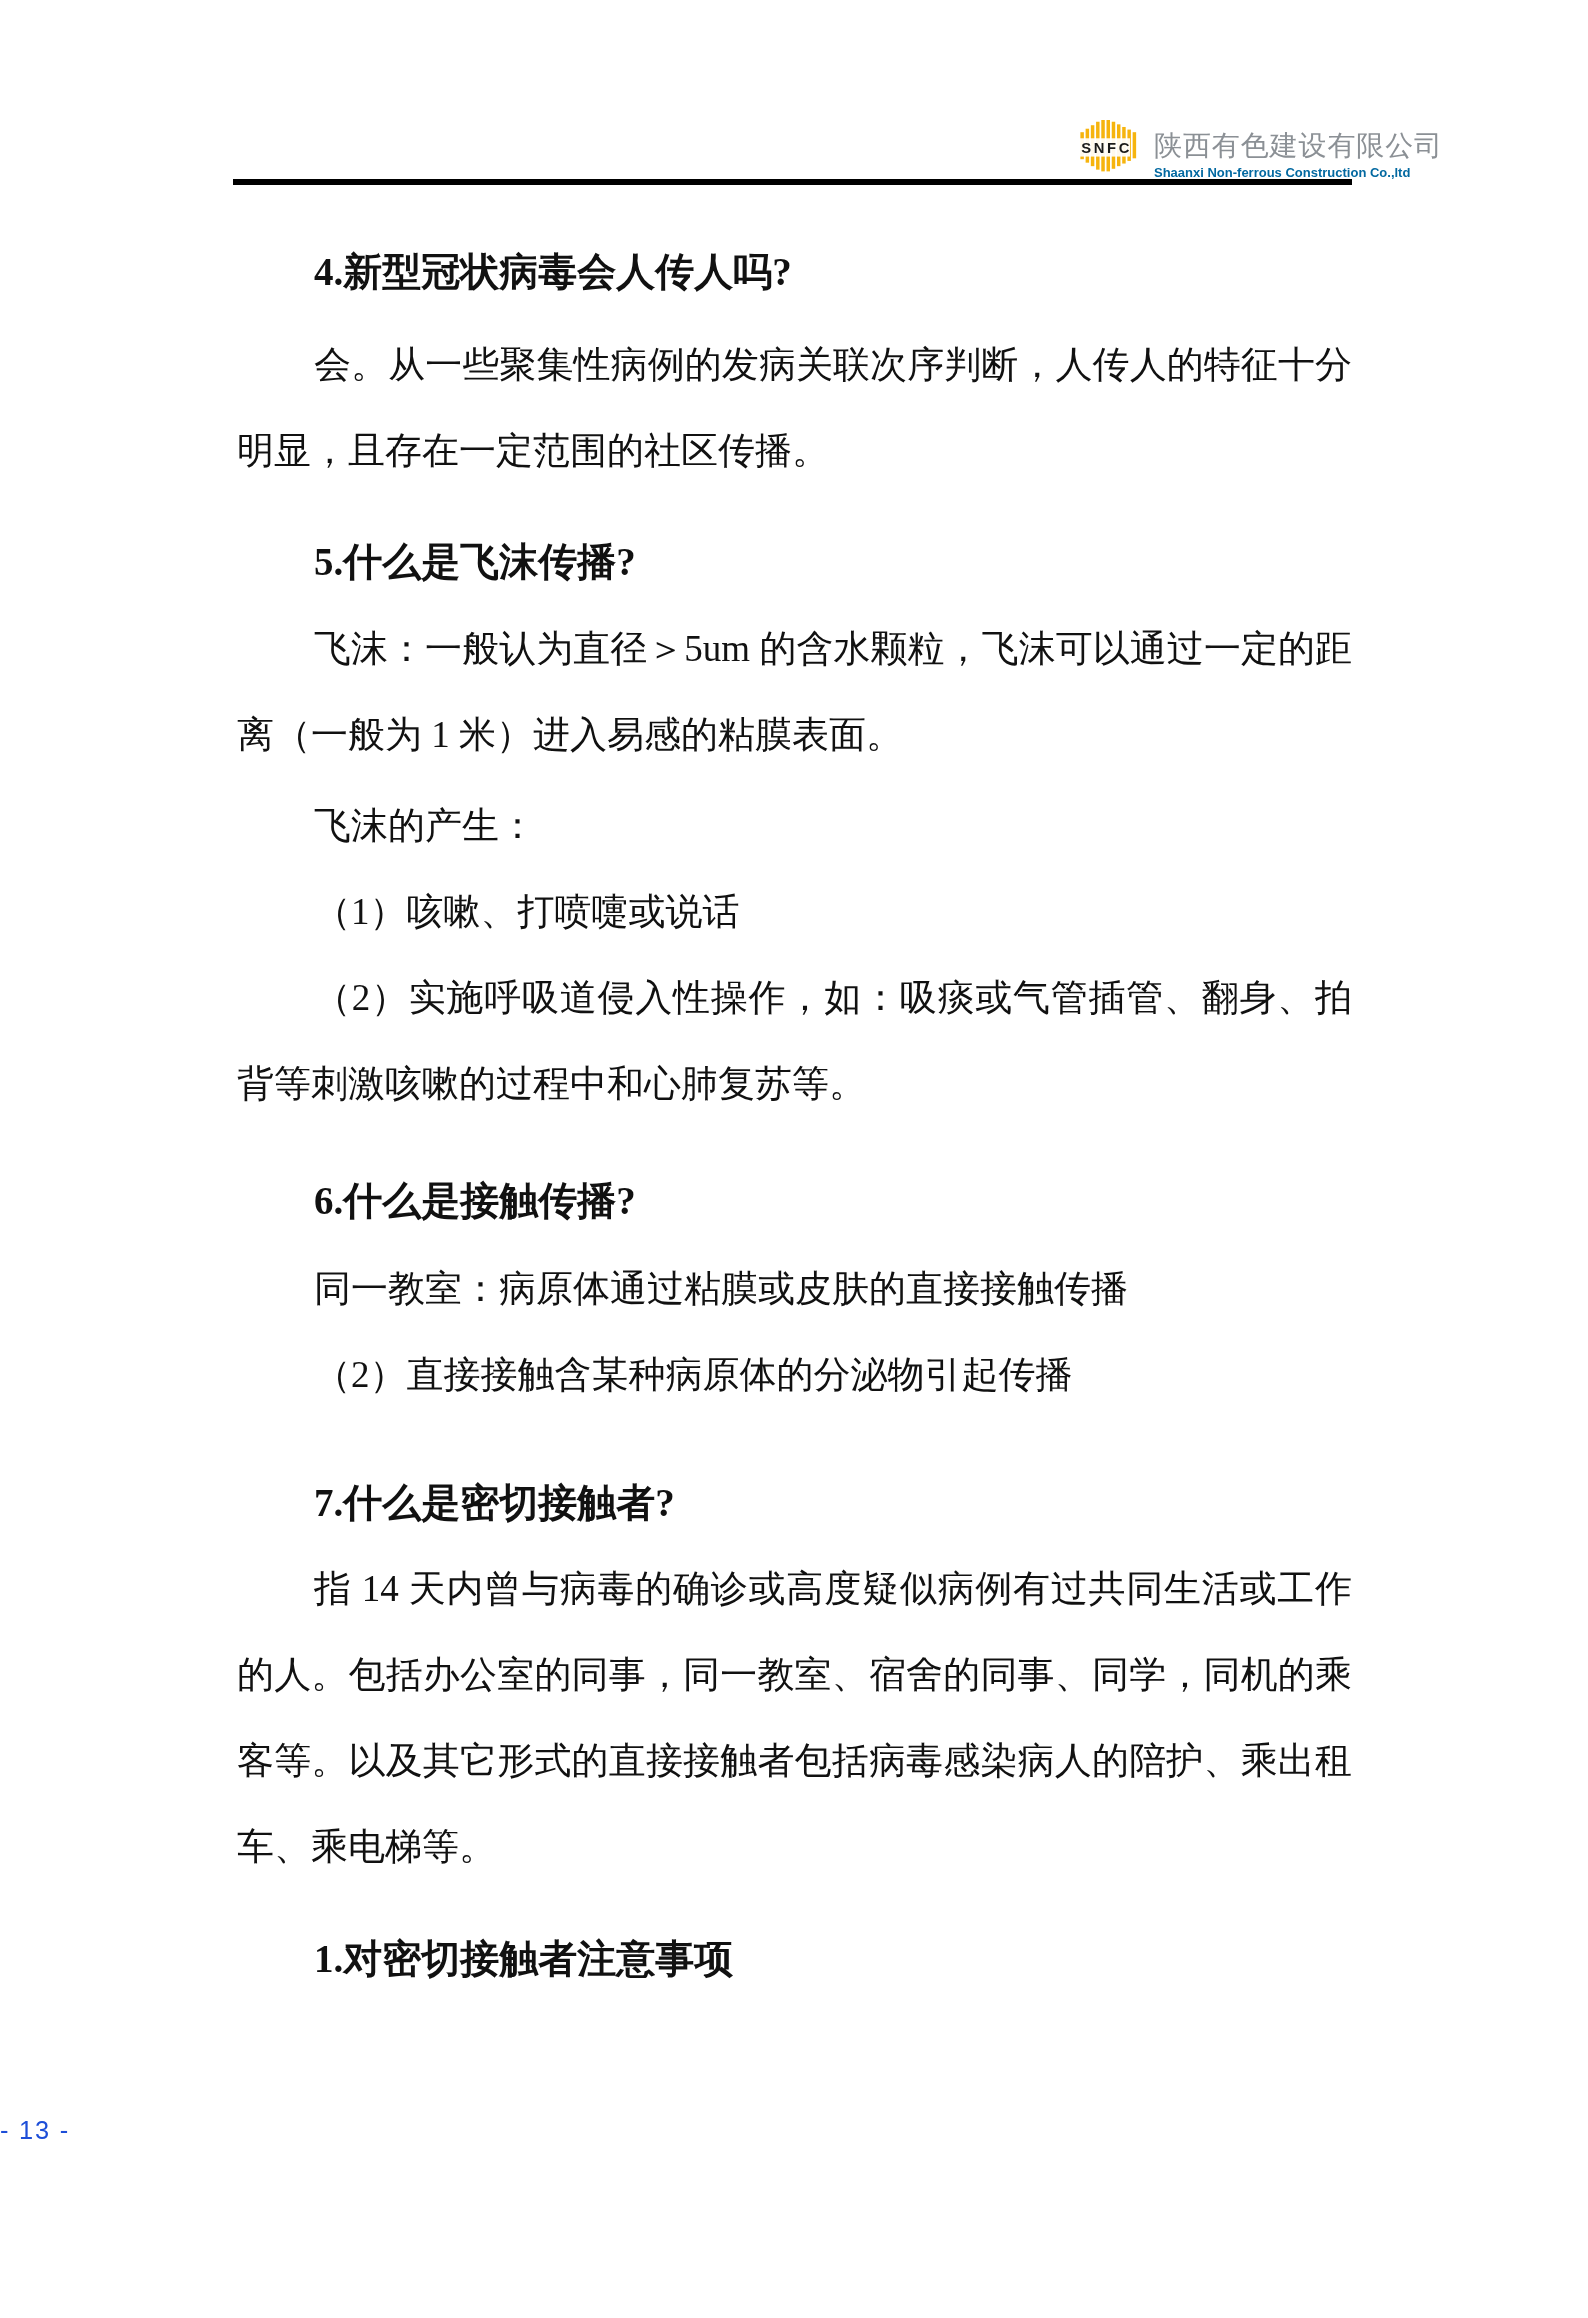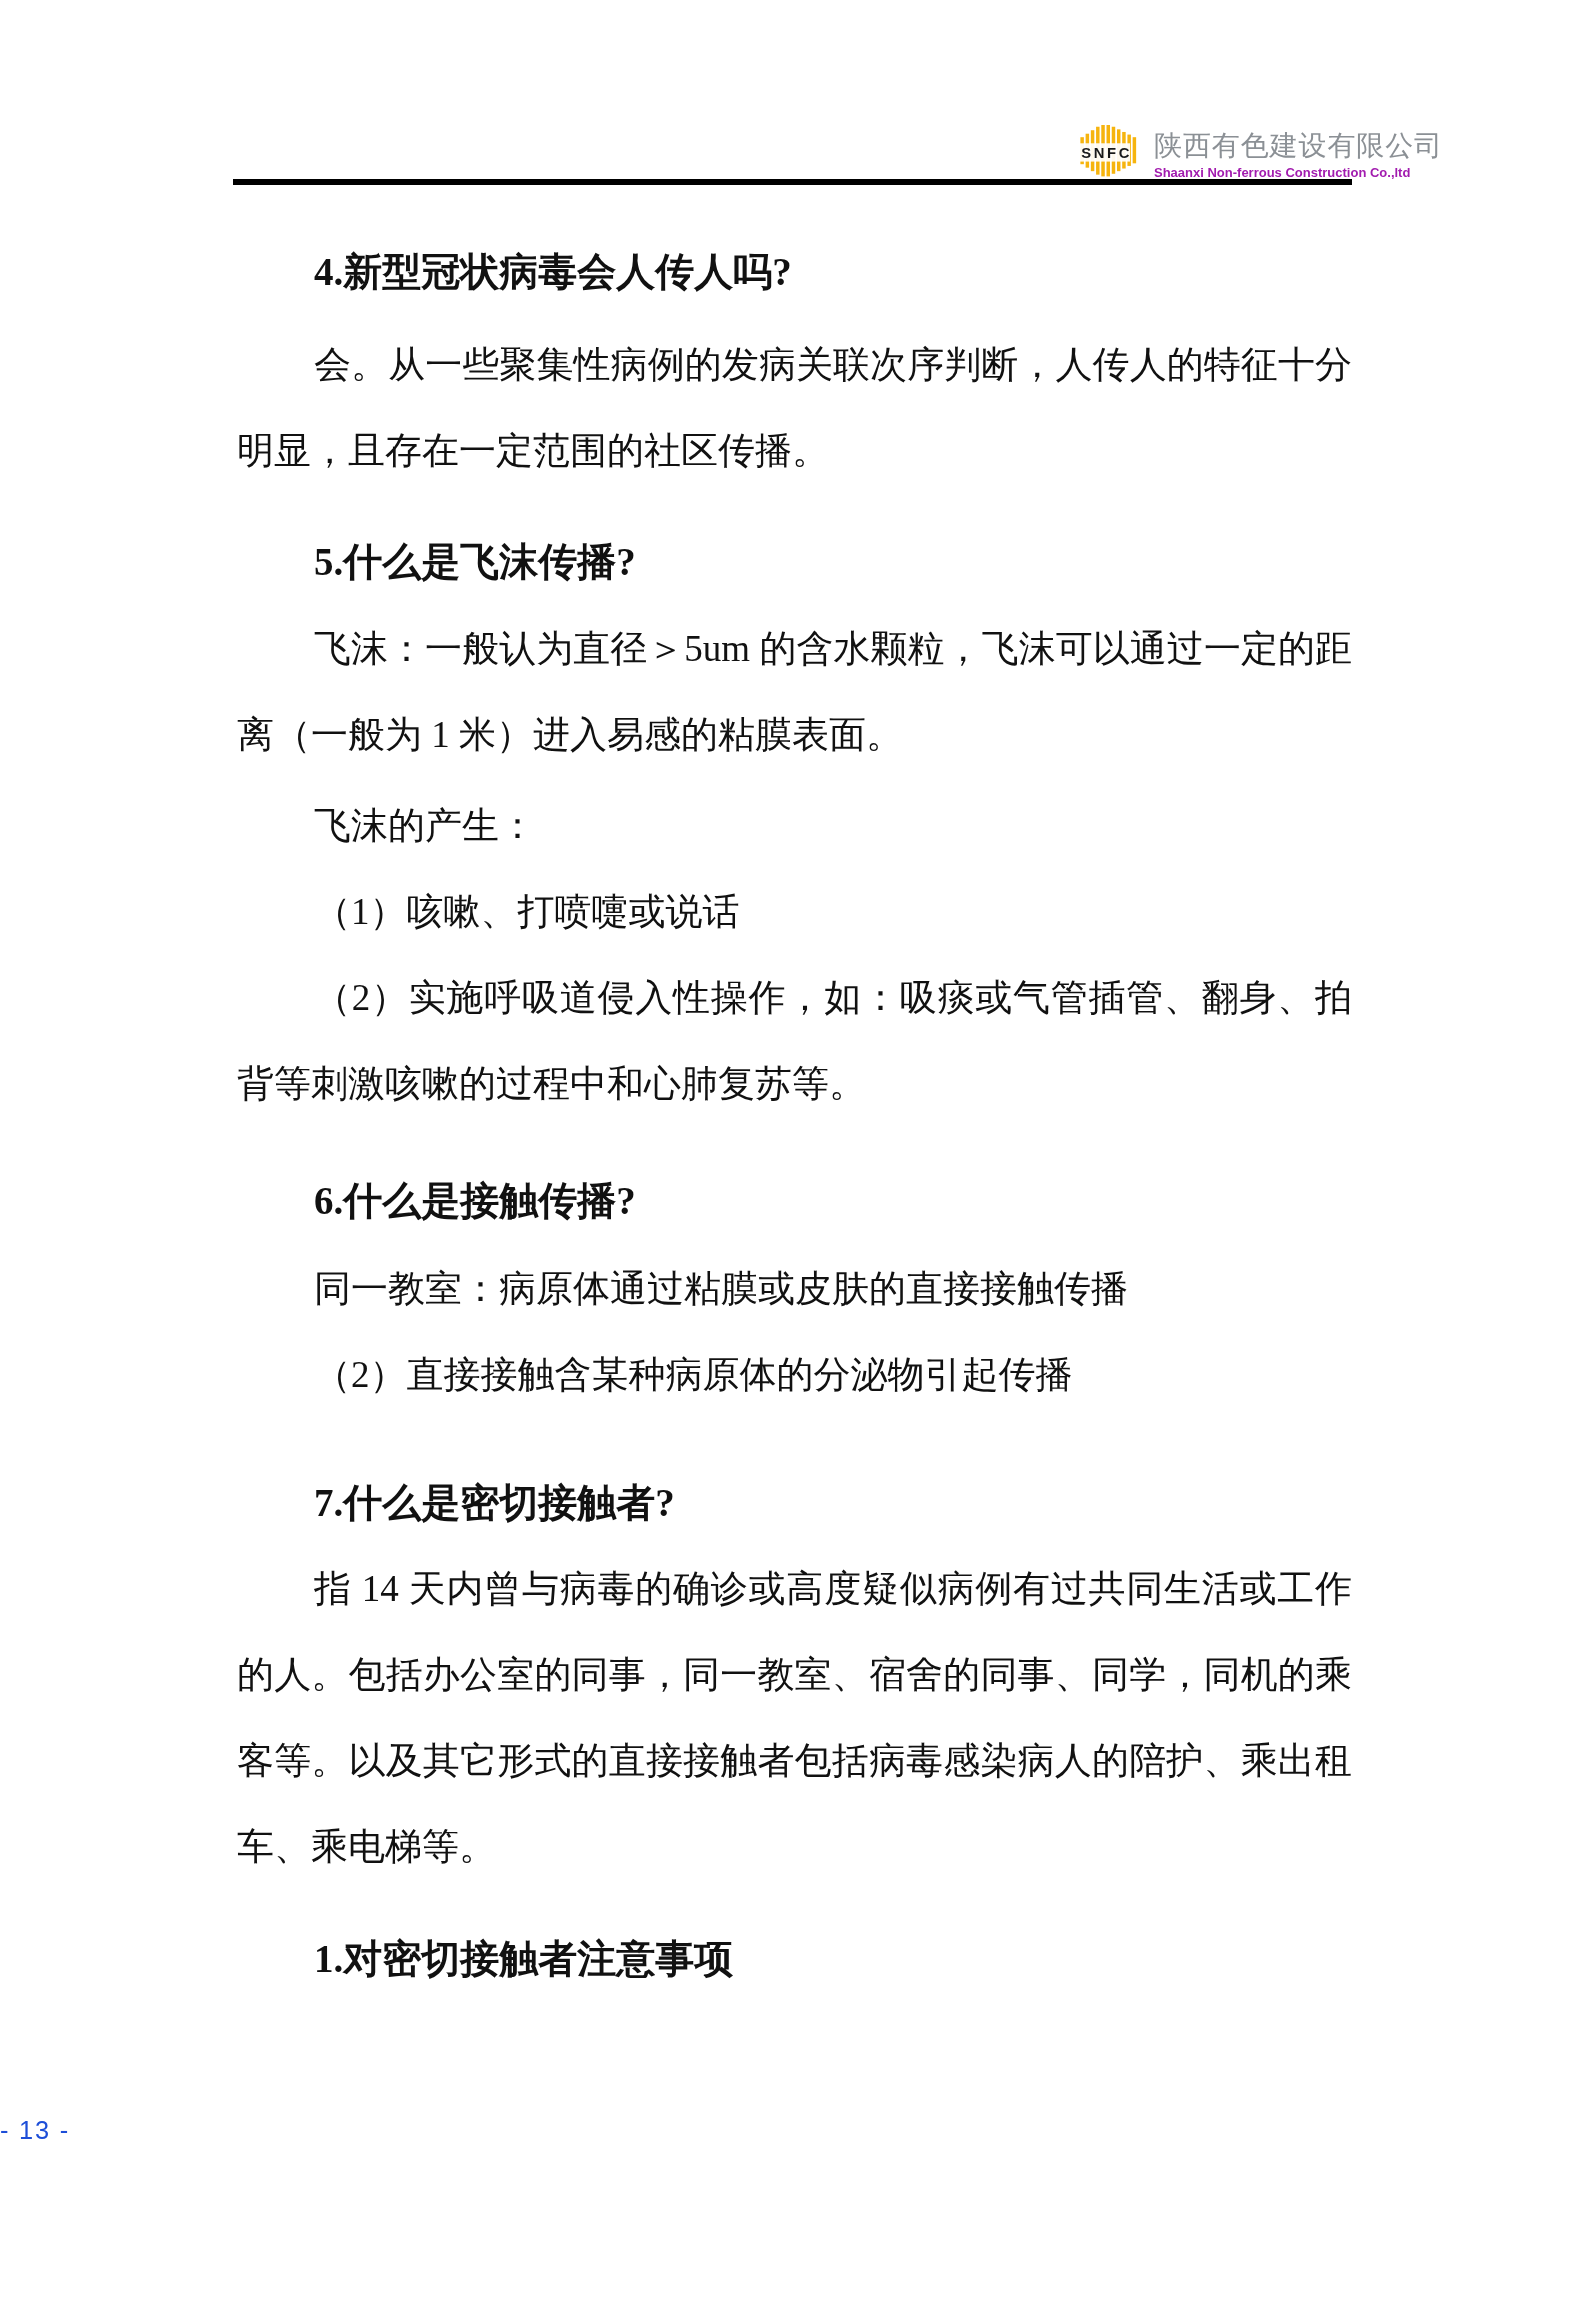--- a/index.html
+++ b/index.html
@@ -7,33 +7,33 @@
     position:relative;
     width:1589px;height:2319px;
     background:#ffffff;
     overflow:hidden;
     font-family:"Liberation Serif",serif;
     color:#111;
   }
   
   .logo{
     position:absolute;top:115px;left:1080px;
-    display:flex;align-items:flex-end;
+    display:flex;align-items:center;
   }
   .logo-bars{width:60px;height:54px;flex:0 0 auto;}
   .logo-textcol{margin-left:14px;padding-top:16px;}
   .company-zh{
     font-family:"Liberation Sans",sans-serif;
     font-size:28px;line-height:1.05;color:#8b9095;
     letter-spacing:0.9px;white-space:nowrap;
   }
   .company-en{
     font-family:"Liberation Sans",sans-serif;
     font-size:13px;font-weight:bold;line-height:1;
-    color:#a21caf;margin-top:6.1px;white-space:nowrap;
+    color:#0369a1;margin-top:6.1px;white-space:nowrap;
   }
   .header-rule{
     position:absolute;top:179px;left:233px;
     width:1119px;height:6.1px;background:#000;
   }
   
   .content{
     position:absolute;left:237px;top:186px;width:1115px;
   }
   .sec-heading{

